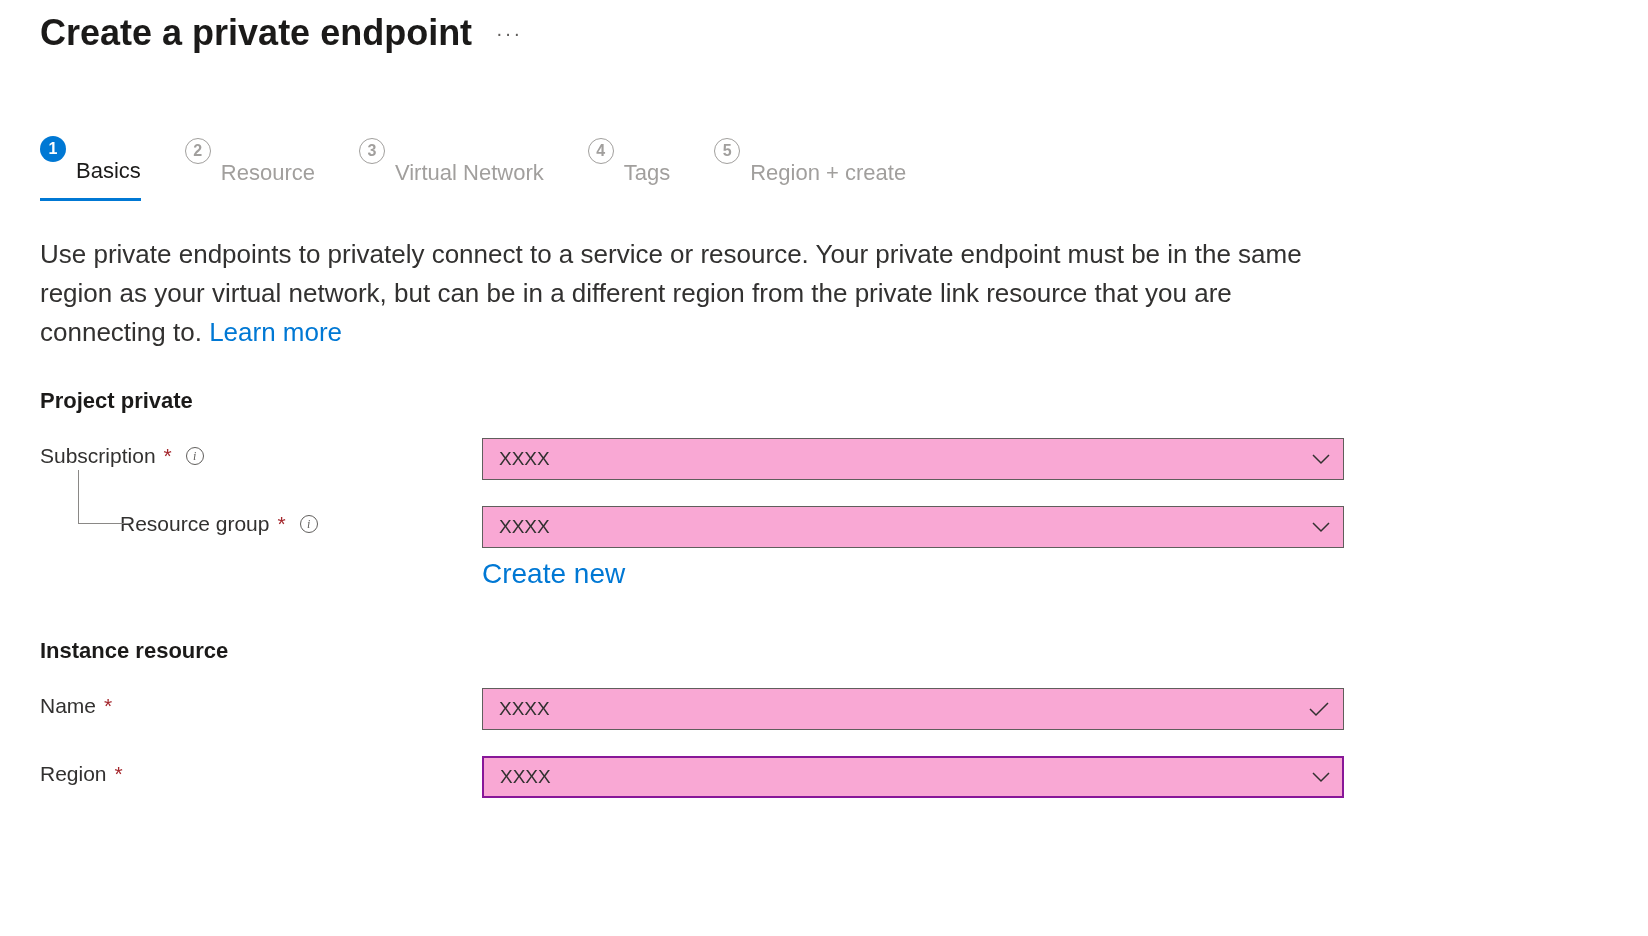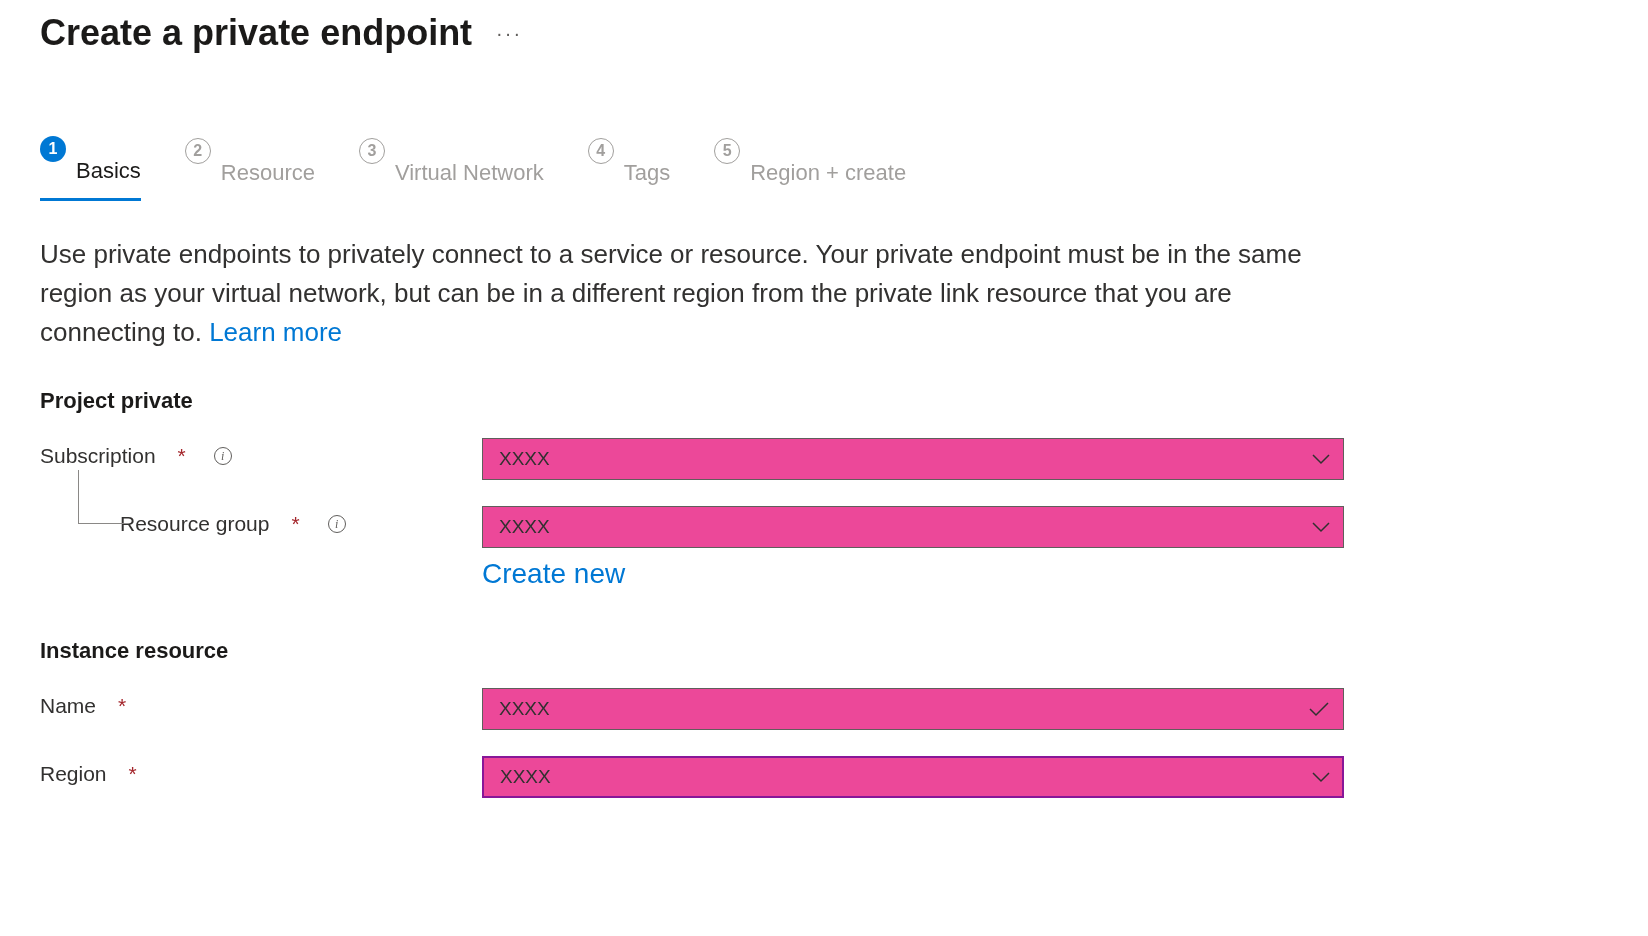--- a/index.html
+++ b/index.html
@@ -93,21 +93,21 @@
   }
   .form-row {
     display: flex;
     align-items: flex-start;
     margin-bottom: 26px;
   }
   .label-col {
     width: 442px;
     display: flex;
     align-items: center;
-    gap: 22px;
+    gap: 8px;
     padding-top: 6px;
   }
   .label-col.indented {
     padding-left: 80px;
     position: relative;
   }
   .indent-bracket {
     position: absolute;
     left: 38px;
     top: -36px;
@@ -142,21 +142,21 @@
     flex: 0 0 862px;
   }
   .select-wrap {
     position: relative;
     width: 862px;
   }
   .select-input {
     width: 100%;
     height: 42px;
     border: 1px solid #605e5c;
-    background: #ec4899;
+    background: #f9a8d4;
     font-size: 19px;
     padding: 0 46px 0 16px;
     color: #323130;
     outline: none;
     font-family: inherit;
   }
   .select-input.focused {
     border: 2px solid #881798;
   }
   .chevron {

